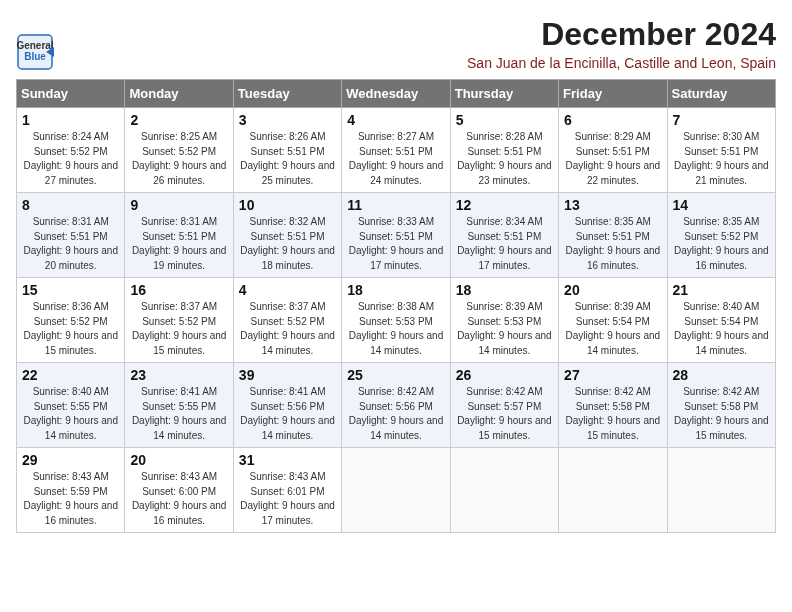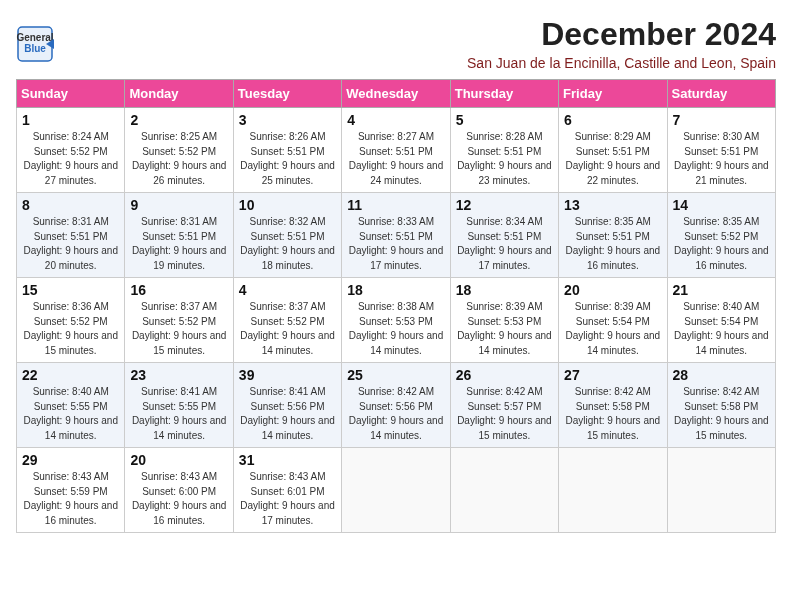--- a/index.html
+++ b/index.html
@@ -5,21 +5,21 @@
     * { box-sizing: border-box; margin: 0; padding: 0; }
     body {
       font-family: Arial, sans-serif;
       background: #fff;
       width: 792px;
       min-height: 612px;
       padding: 16px;
     }
     .header {
       display: flex;
-      align-items: center;
+      align-items: flex-end;
       justify-content: space-between;
       margin-bottom: 4px;
     }
     .logo {
       display: flex;
       flex-direction: column;
       align-items: flex-start;
     }
     .title-block {
       text-align: right;
@@ -33,21 +33,21 @@
       font-size: 14px;
       color: #7f1d1d;
       margin-top: 2px;
     }
     .calendar {
       width: 100%;
       border-collapse: collapse;
       margin-top: 8px;
     }
     .calendar th {
-      background-color: #ec4899;
+      background-color: #737373;
       color: #fff;
       font-size: 13px;
       font-weight: bold;
       padding: 6px 4px;
       text-align: left;
       border: 1px solid #aaa;
     }
     .calendar td {
       vertical-align: top;
       border: 1px solid #ccc;

